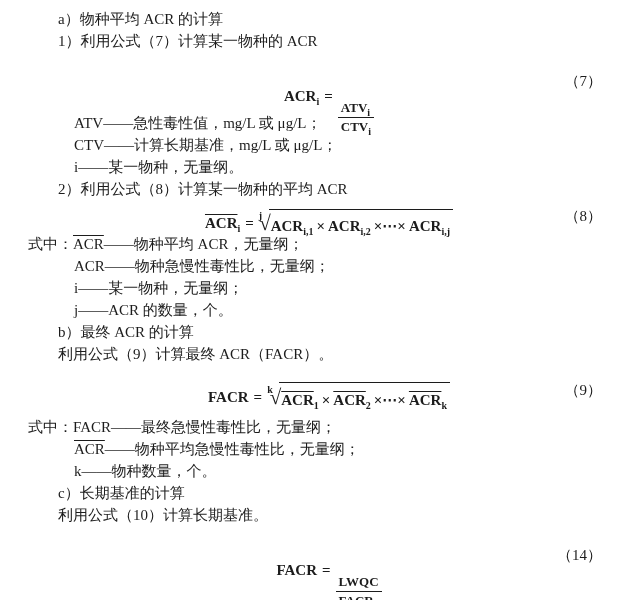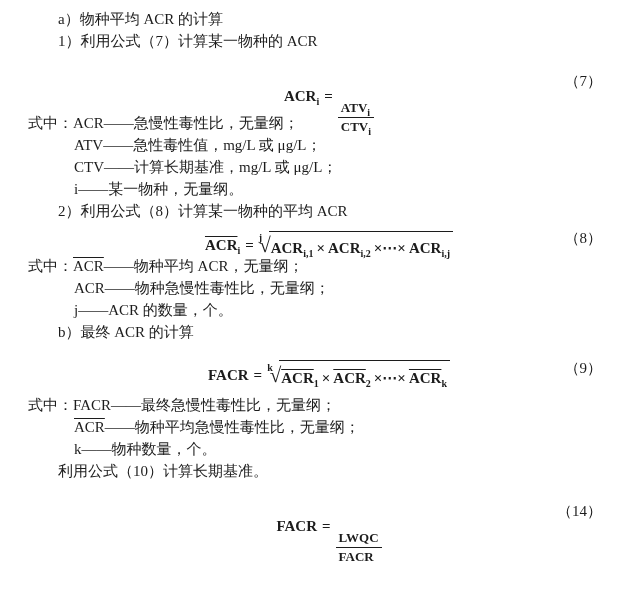--- a/index.html
+++ b/index.html
@@ -79,47 +79,49 @@
 <div class="page">
 
   <div class="line heading">a）物种平均 ACR 的计算</div>
   <div class="line heading">1）利用公式（7）计算某一物种的 ACR</div>
 
   <div class="formula-row f7">
     <span><span>ACR</span><sub class="fsub">i</sub><span class="eqsign">=</span><span class="frac"><span class="num"><span>ATV</span><sub class="fsub">i</sub></span><span class="den"><span>CTV</span><sub class="fsub">i</sub></span></span></span>
     <span class="eqnum">（7）</span>
   </div>
 
-  <div class="line where-row"><span class="prefix">式中：</span><span class="term">ACR</span><span>——急慢性毒性比，无量纲；</span></div>
   <div class="line where-row indent"><span class="term">ATV</span><span>——急性毒性值，mg/L 或 μg/L；</span></div>
   <div class="line where-row indent"><span class="term">CTV</span><span>——计算长期基准，mg/L 或 μg/L；</span></div>
   <div class="line where-row indent"><span class="term">i</span><span>——某一物种，无量纲。</span></div>
 
   <div class="line heading">2）利用公式（8）计算某一物种的平均 ACR</div>
 
   <div class="formula-row f8">
     <span><span class="ov">ACR</span><sub class="fsub">i</sub><span class="eqsign">=</span><sup class="ridx">j</sup><span class="radsign">√</span><span class="radicand"><span>ACR</span><sub class="fsub">i,1</sub><span class="timesep">×</span><span>ACR</span><sub class="fsub">i,2</sub><span class="timesep">×⋯×</span><span>ACR</span><sub class="fsub">i,j</sub></span></span>
     <span class="eqnum">（8）</span>
   </div>
 
   <div class="line where-row"><span class="prefix">式中：</span><span class="term ov">ACR</span><span>——物种平均 ACR，无量纲；</span></div>
   <div class="line where-row indent"><span class="term">ACR</span><span>——物种急慢性毒性比，无量纲；</span></div>
+  <div class="line where-row indent"><span class="term">i</span><span>——某一物种，无量纲；</span></div>
   <div class="line where-row indent"><span class="term">j</span><span>——ACR 的数量，个。</span></div>
 
   <div class="line heading">b）最终 ACR 的计算</div>
+  <div class="line heading">利用公式（9）计算最终 ACR（FACR）。</div>
 
   <div class="formula-row f9">
     <span><span>FACR</span><span class="eqsign">=</span><sup class="ridx">k</sup><span class="radsign">√</span><span class="radicand"><span class="ov">ACR</span><sub class="fsub">1</sub><span class="timesep">×</span><span class="ov">ACR</span><sub class="fsub">2</sub><span class="timesep">×⋯×</span><span class="ov">ACR</span><sub class="fsub">k</sub></span></span>
     <span class="eqnum">（9）</span>
   </div>
 
   <div class="line where-row"><span class="prefix">式中：</span><span class="term">FACR</span><span>——最终急慢性毒性比，无量纲；</span></div>
   <div class="line where-row indent"><span class="term ov">ACR</span><span>——物种平均急慢性毒性比，无量纲；</span></div>
   <div class="line where-row indent"><span class="term">k</span><span>——物种数量，个。</span></div>
 
+  <div class="line heading">c）长期基准的计算</div>
   <div class="line heading">利用公式（10）计算长期基准。</div>
 
   <div class="formula-row f10">
     <span><span>FACR</span><span class="eqsign">=</span><span class="frac"><span class="num">LWQC</span><span class="den">FACR</span></span></span>
     <span class="eqnum">（14）</span>
   </div>
 
 </div>
 
 </body></html>

